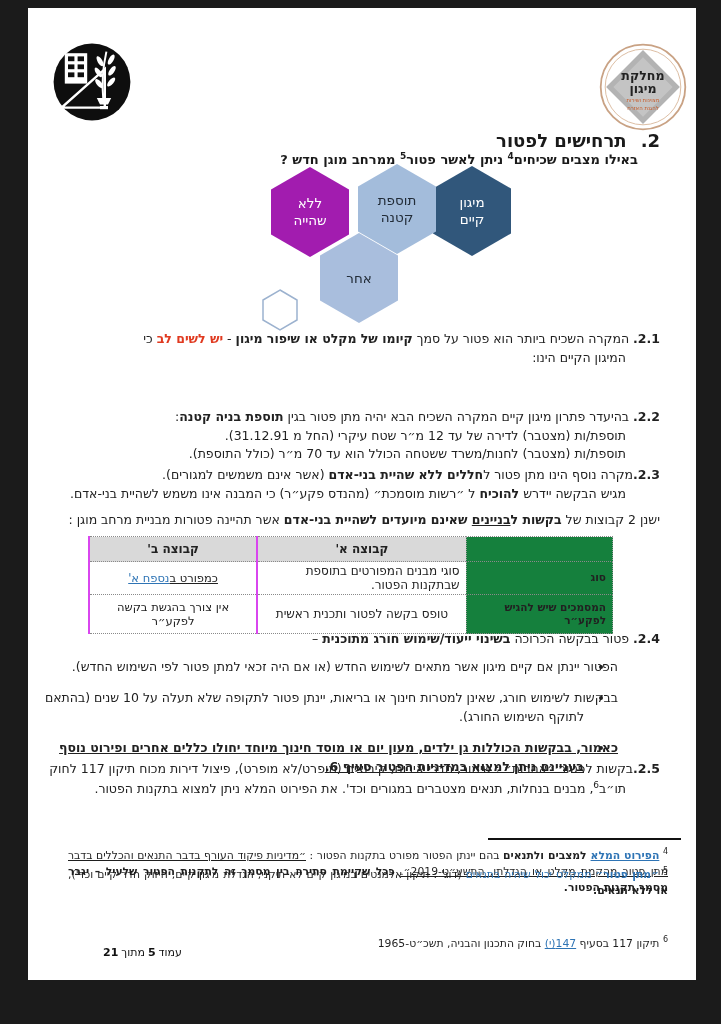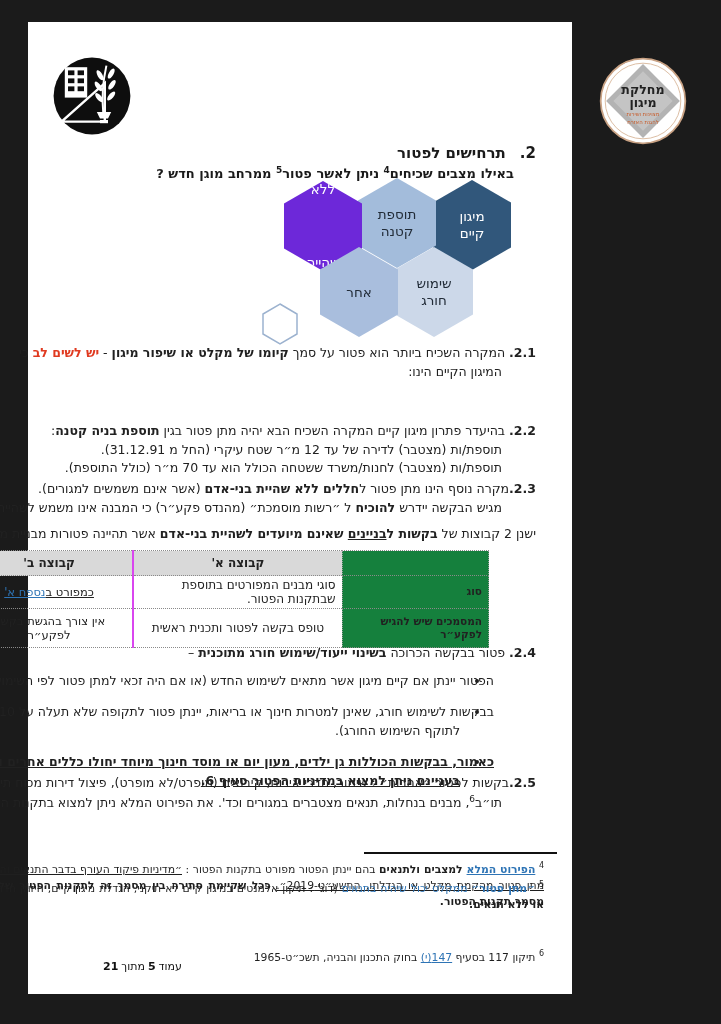--- a/index.html
+++ b/index.html
@@ -1,25 +1,25 @@
 <!DOCTYPE html>
 <html lang="he"><head>
 <meta charset="utf-8">
 <style>
   html,body{margin:0;padding:0;}
   body{background:#141414;font-family:"DejaVu Sans","Liberation Sans",sans-serif;}
   .screen{position:relative;width:721px;height:1024px;background:#1b1b1b;overflow:hidden;}
-  .page{position:absolute;left:28px;top:8px;width:544px;height:972px;background:#ffffff;direction:rtl;color:#212121;margin-top:14px;}
+  .page{position:absolute;left:28px;top:8px;width:668px;height:972px;background:#ffffff;direction:rtl;color:#212121;}
 
   
   .logo-idf{position:absolute;left:22px;top:34px;width:84px;height:80px;}
   .stamp{position:absolute;left:570px;top:34px;width:90px;height:90px;}
 
   
-  .heading{position:absolute;right:36px;top:122px;font-size:15px;font-weight:bold;color:#1a1a1a;}
+  .heading{position:absolute;right:36px;top:122px;font-size:18px;font-weight:bold;color:#1a1a1a;}
   .heading .hnum{margin-left:14px;}
   .subtitle{position:absolute;right:58px;top:143px;font-size:13px;font-weight:bold;color:#1a1a1a;}
   sup{font-size:9px;}
 
   
   .hex{position:absolute;width:78px;height:90px;
        clip-path:polygon(50% 0,100% 25%,100% 75%,50% 100%,0 75%,0 25%);
        display:flex;flex-direction:column;align-items:center;justify-content:center;
        font-size:13.5px;line-height:1.25;text-align:center;}
   .hex-small{position:absolute;left:234px;top:281px;}
@@ -108,27 +108,23 @@
     </div>
 
     <div class="hex" style="left: 405px; top: 158px; background-color: rgb(49, 87, 123); color: rgb(255, 255, 255);">
       <div>מיגון</div>
       <div>קיים</div>
     </div>
     <div class="hex" style="left: 330px; top: 156px; background-color: rgb(163, 188, 219); color: rgb(34, 44, 56);">
       <div>תוספת</div>
       <div>קטנה</div>
     </div>
-    <div class="hex" style="left: 256px; top: 159px; background-color: #6d28d9; color: rgb(255, 255, 255); justify-content: space-between;">
+    <div class="hex" style="left: 243px; top: 159px; background-color: #a21caf; color: rgb(255, 255, 255);">
       <div>ללא</div>
       <div>שהייה</div>
-    </div>
-    <div class="hex" style="left: 367px; top: 225px; background-color: rgb(204, 216, 233); color: rgb(34, 44, 56);">
-      <div>שימוש</div>
-      <div>חורג</div>
     </div>
     <div class="hex" style="left: 292px; top: 225px; background-color: rgb(169, 190, 221); color: rgb(34, 44, 56);">
       <div>אחר</div>
     </div>
     <svg class="hex-small" width="36" height="42" viewBox="0 0 36 42">
       <polygon points="18,1 35,11 35,31 18,41 1,31 1,11" fill="#ffffff" stroke="#9cb2cf" stroke-width="1.5"></polygon>
     </svg>
 
     <div class="sec" style="top:322px;">
       <span class="num">2.1.</span>

